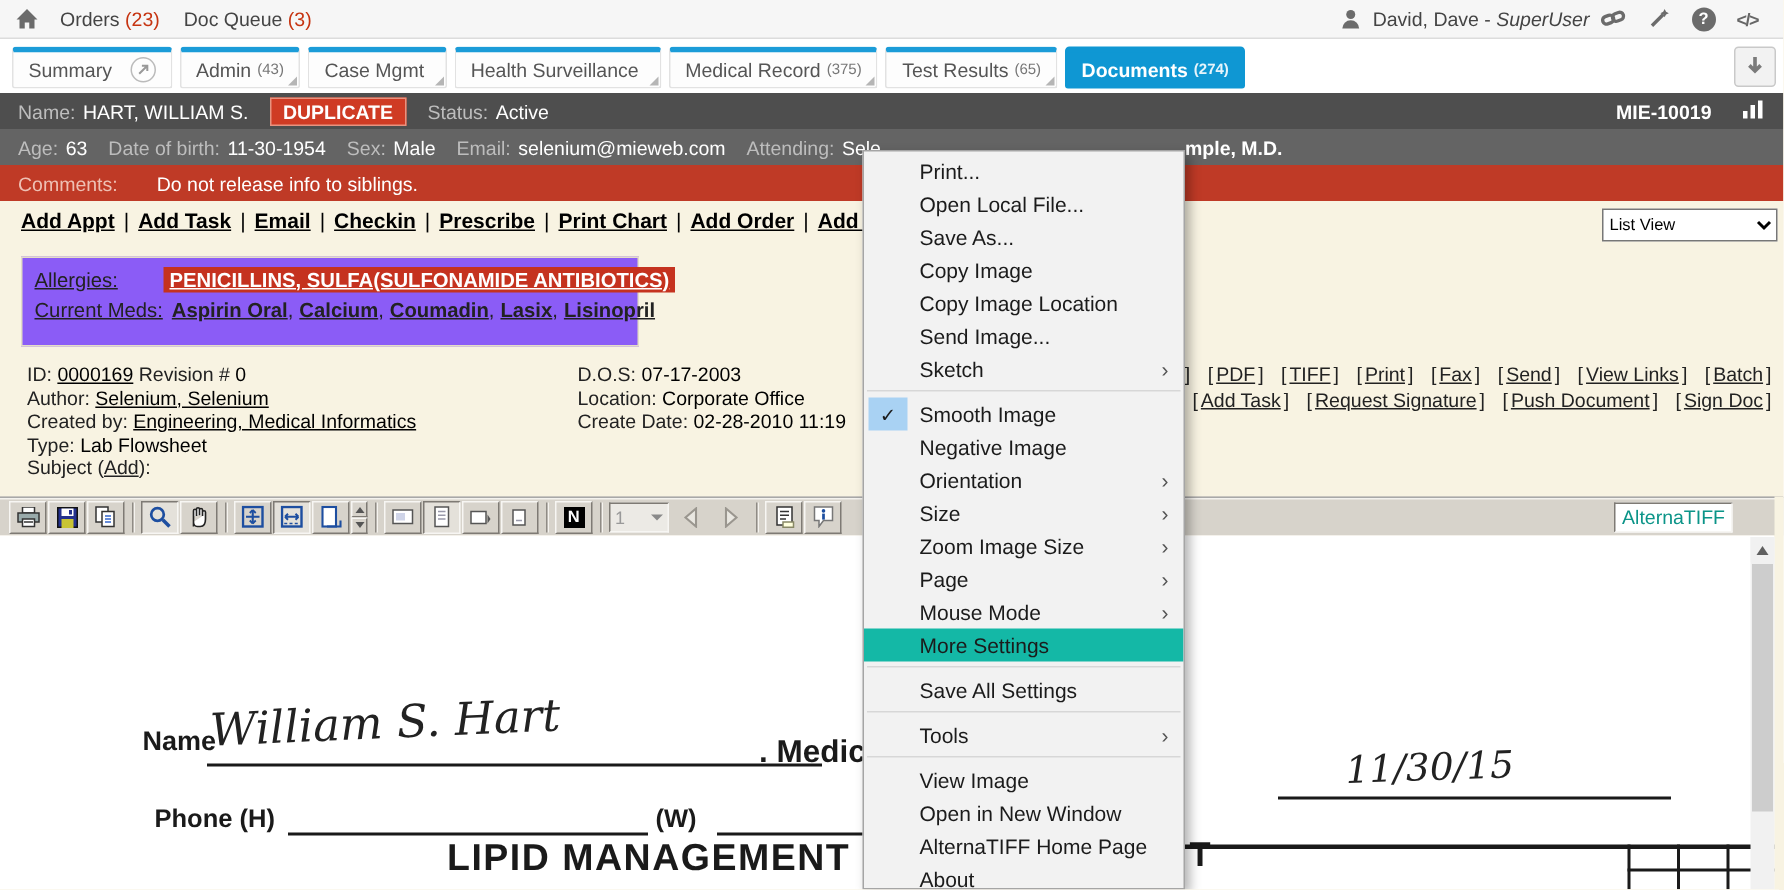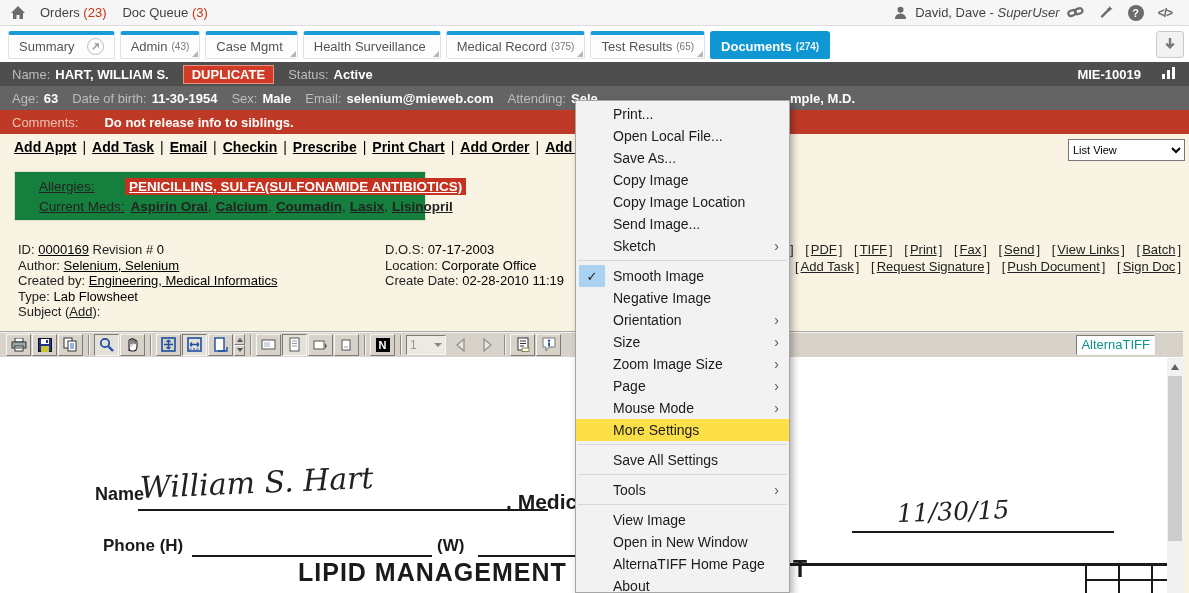--- a/index.html
+++ b/index.html
@@ -25,35 +25,35 @@
   .tab.active .tab-count { color:#e6f4fb; }
   .popout { width:17px; height:17px; border:1px solid #bbb; border-radius:50%; margin-left:8px; display:inline-flex; align-items:center; justify-content:center; color:#999; }
   .dlbtn { position:absolute; right:5px; top:5px; width:28px; height:27px; background:#f2f2f2; border:1px solid #c9c9c9; border-radius:3px; display:flex; align-items:center; justify-content:center; cursor:pointer; }
 
   
   .row { position:absolute; left:0; width:1189px; height:24px; display:flex; align-items:center; padding:0 12px; font-size:13px; white-space:nowrap; }
   .row-name { top:62px; background:#4e4e4e; color:#fff; }
   .row-demo { top:86px; background:#646464; color:#fff; }
   .row-comm { top:110px; background:#bf3a26; color:#fff; }
   .lbl { color:#bdbdbd; margin-right:5px; }
-  .val { font-weight:bold; color:#fff; }
+  .val { font-weight:normal; color:#fff; }
   .demo-item { margin-right:14px; }
   .dup-badge { background:#cf3b24; border:1px solid #e8927f; color:#fff; font-weight:bold; padding:1px 8px; margin:0 14px; }
   .row-name .right { margin-left:auto; display:flex; align-items:center; gap:20px; font-weight:600; }
   .comm-lbl { color:#eec0b4; margin-right:26px; }
   .attending-right { position:absolute; left:790px; top:0; height:24px; display:flex; align-items:center; font-weight:bold; }
 
   
   .actionrow { position:absolute; left:14px; top:139px; font-size:14px; font-weight:600; color:#000; }
   .alink { text-decoration:underline; cursor:pointer; }
   .pipe { margin:0 6px; font-weight:400; }
   .viewsel { position:absolute; left:1068px; top:139px; width:117px; height:22px; font-size:11px; font-family:"Liberation Sans",sans-serif; border:1px solid #777; background:#fff; }
 
   
-  .apanel { position:absolute; left:14px; top:171px; width:412px; height:50px; background:#15803d; border:1px solid #e4ddc6; padding:4px 24px; font-size:13.5px; color:#222; }
+  .apanel { position:absolute; left:14px; top:171px; width:412px; height:60px; background:#8b5cf6; border:1px solid #e4ddc6; padding:4px 8px; font-size:13.5px; color:#222; }
   .apanel .arow { height:20px; display:flex; align-items:center; white-space:nowrap; }
   .apanel .plabel { text-decoration:underline; margin-right:6px; cursor:pointer; }
   .apanel .plabel-w { display:inline-block; min-width:80px; }
   .abadge { background:#c5321f; color:#fff; font-weight:bold; text-decoration:underline; padding:1px 4px; cursor:pointer; }
   .medlink { font-weight:bold; text-decoration:underline; color:#222; cursor:pointer; }
   .medcomma { margin-right:4px; }
 
   
   .docinfo { position:absolute; left:0; top:242px; width:1189px; font-size:13px; color:#222; line-height:15.5px; }
   .dcol1 { position:absolute; left:18px; top:0; }
@@ -88,21 +88,21 @@
 
   
   .vscroll { position:absolute; left:1167px; top:358px; width:16px; height:235px; background:#f1f1f1; }
   .sbtn { position:absolute; left:0; top:0; width:16px; height:17px; background:#f1f1f1; display:flex; align-items:center; justify-content:center; cursor:pointer; }
   .sbtn .tri { width:0; height:0; border:4px solid transparent; border-bottom:6px solid #606060; margin-top:-3px; }
   .sthumb { position:absolute; left:1px; top:18px; width:14px; height:165px; background:#cdcdcd; cursor:pointer; }
 
   
   .cmenu { position:absolute; left:575px; top:100px; width:215px; height:493px; background:#f2f2f2; border:1px solid #a5a5a5; box-shadow:3px 3px 7px rgba(0,0,0,.3); z-index:60; overflow:hidden; font-size:14px; color:#1b1b1b; padding-top:2px; }
   .mi { position:relative; height:22px; display:flex; align-items:center; padding-left:37px; cursor:pointer; }
-  .mi.hl { background:#fde047; }
+  .mi.hl { background:#14b8a6; }
   .mi .chk { position:absolute; left:3px; top:0; width:26px; height:22px; background:#a9d2f3; display:flex; align-items:center; justify-content:center; color:#1b1b1b; font-size:13px; }
   .mi .arr { position:absolute; right:10px; color:#555; font-size:14px; }
   .msep { height:1px; background:#d7d7d7; margin:3px 2px 4px 2px; }
 </style>
 </head>
 <body>
 
 <div class="stage">
 
   <div class="topbar">

